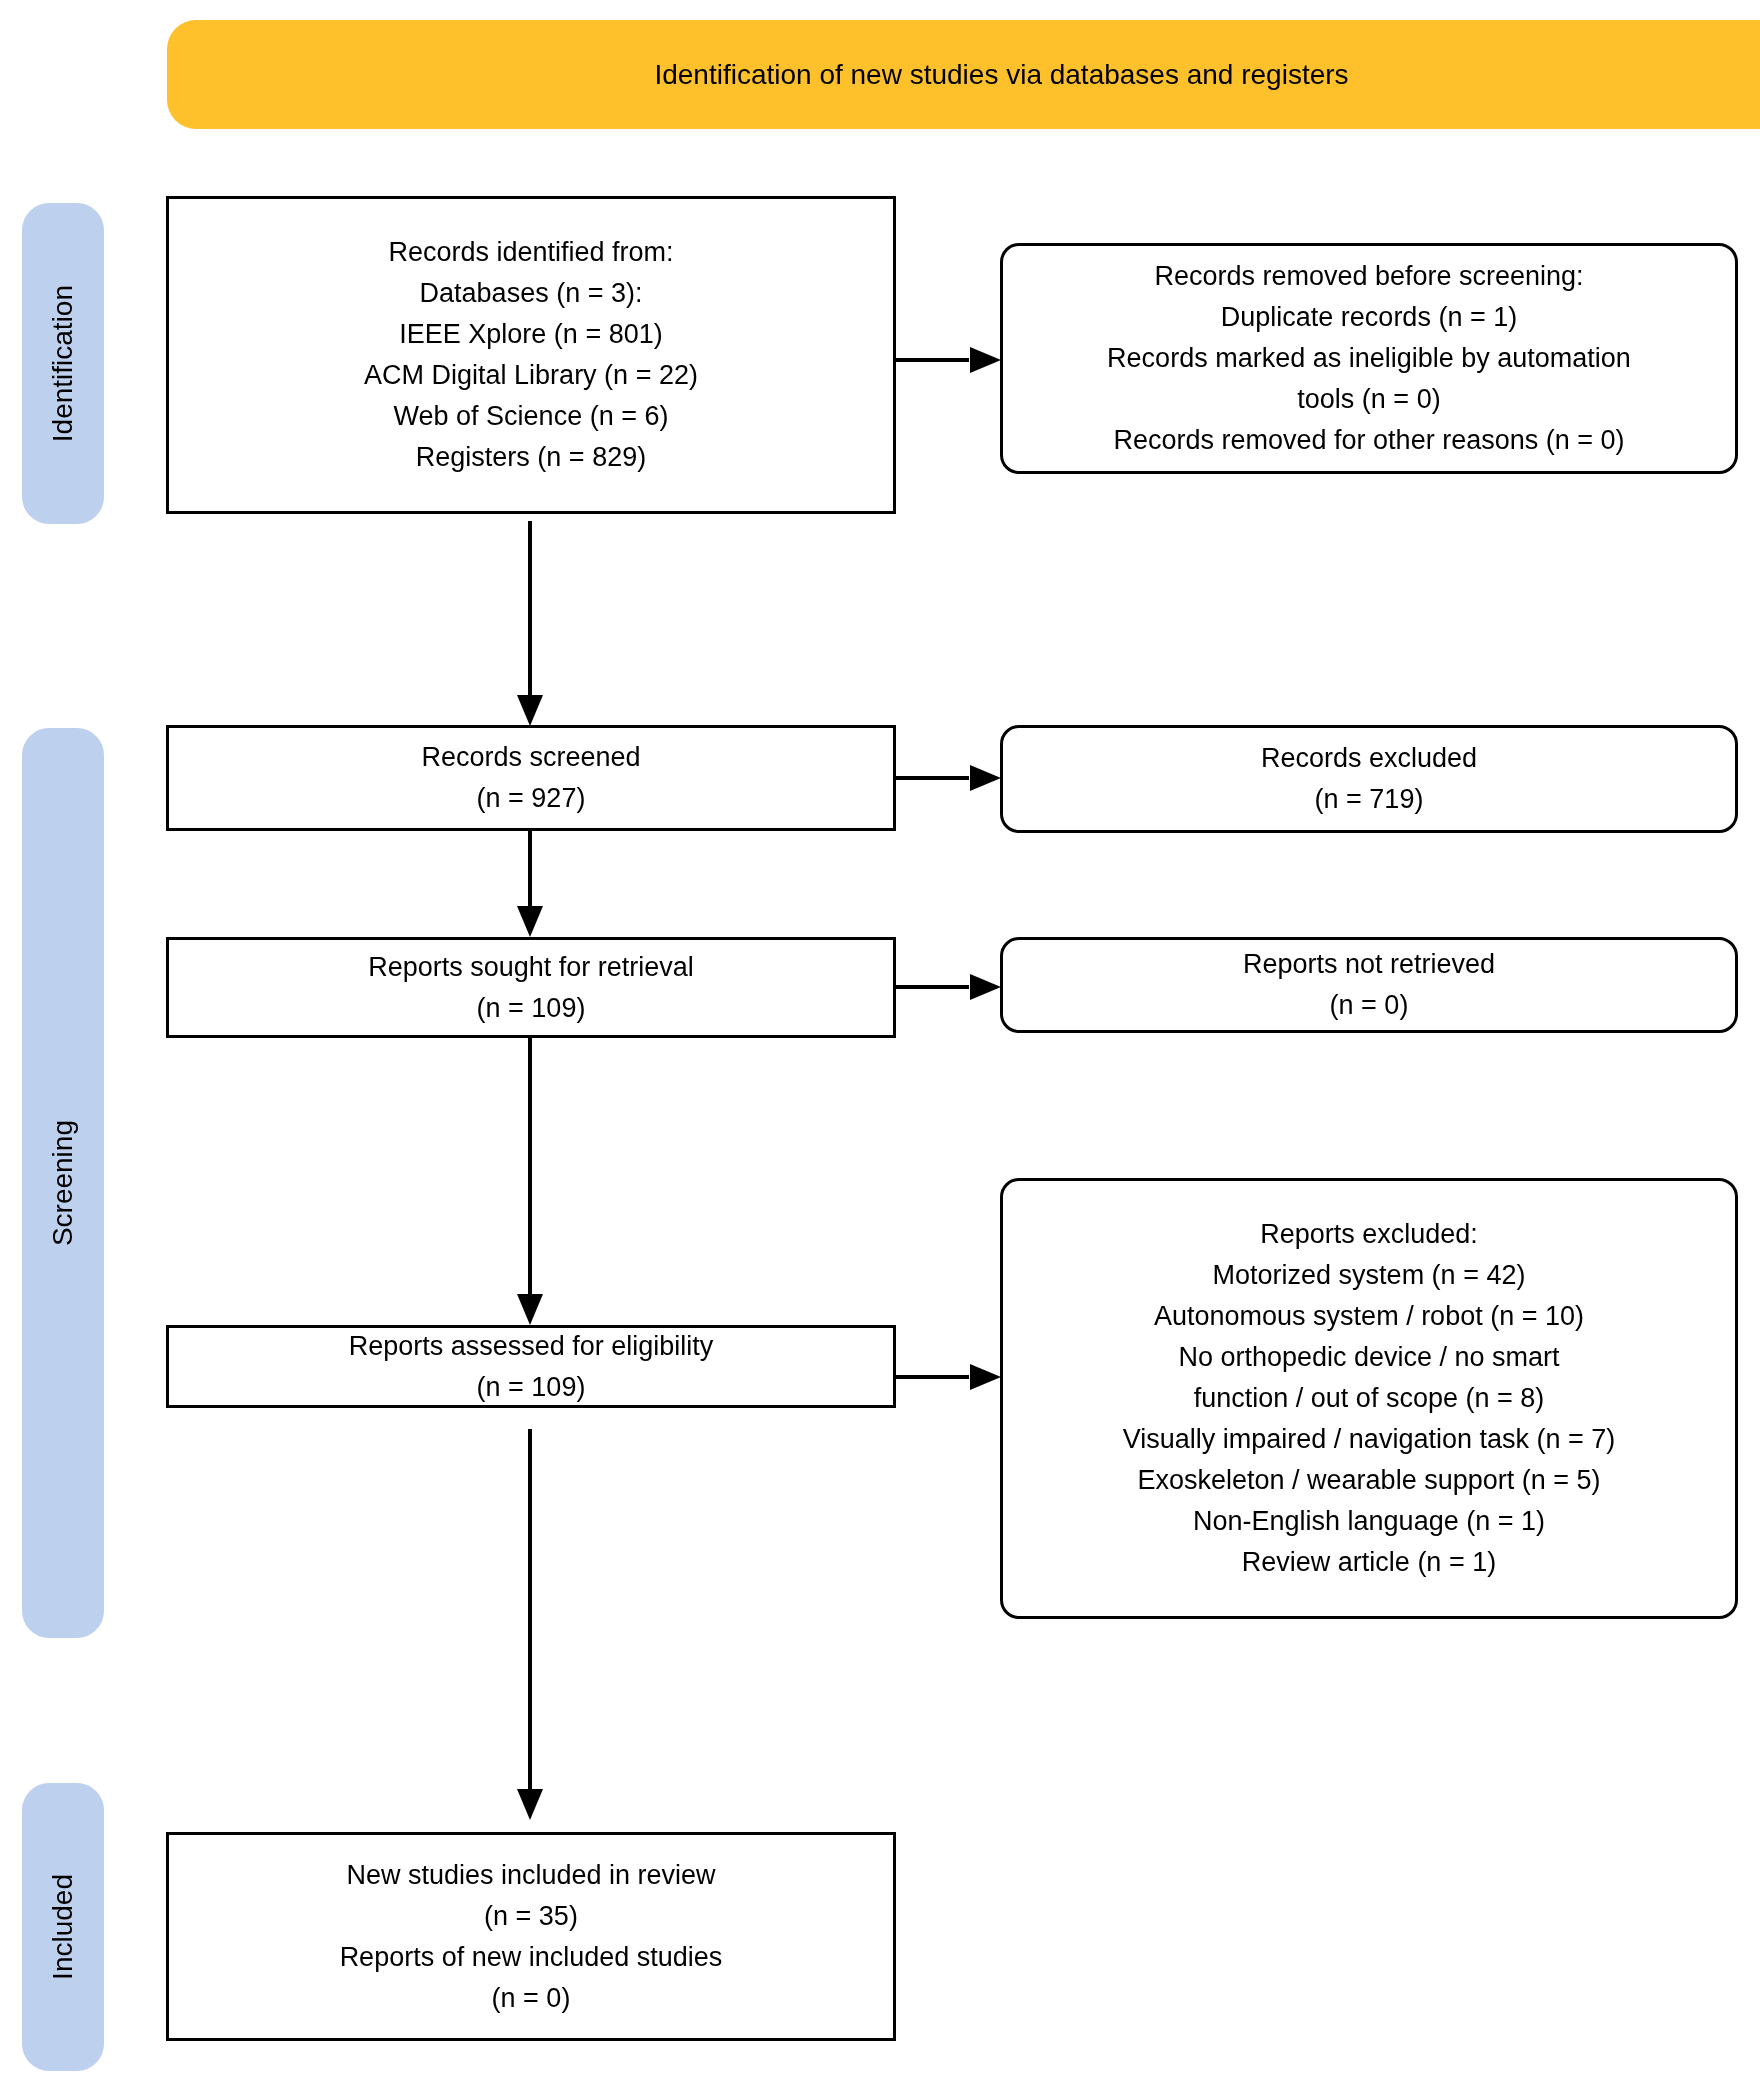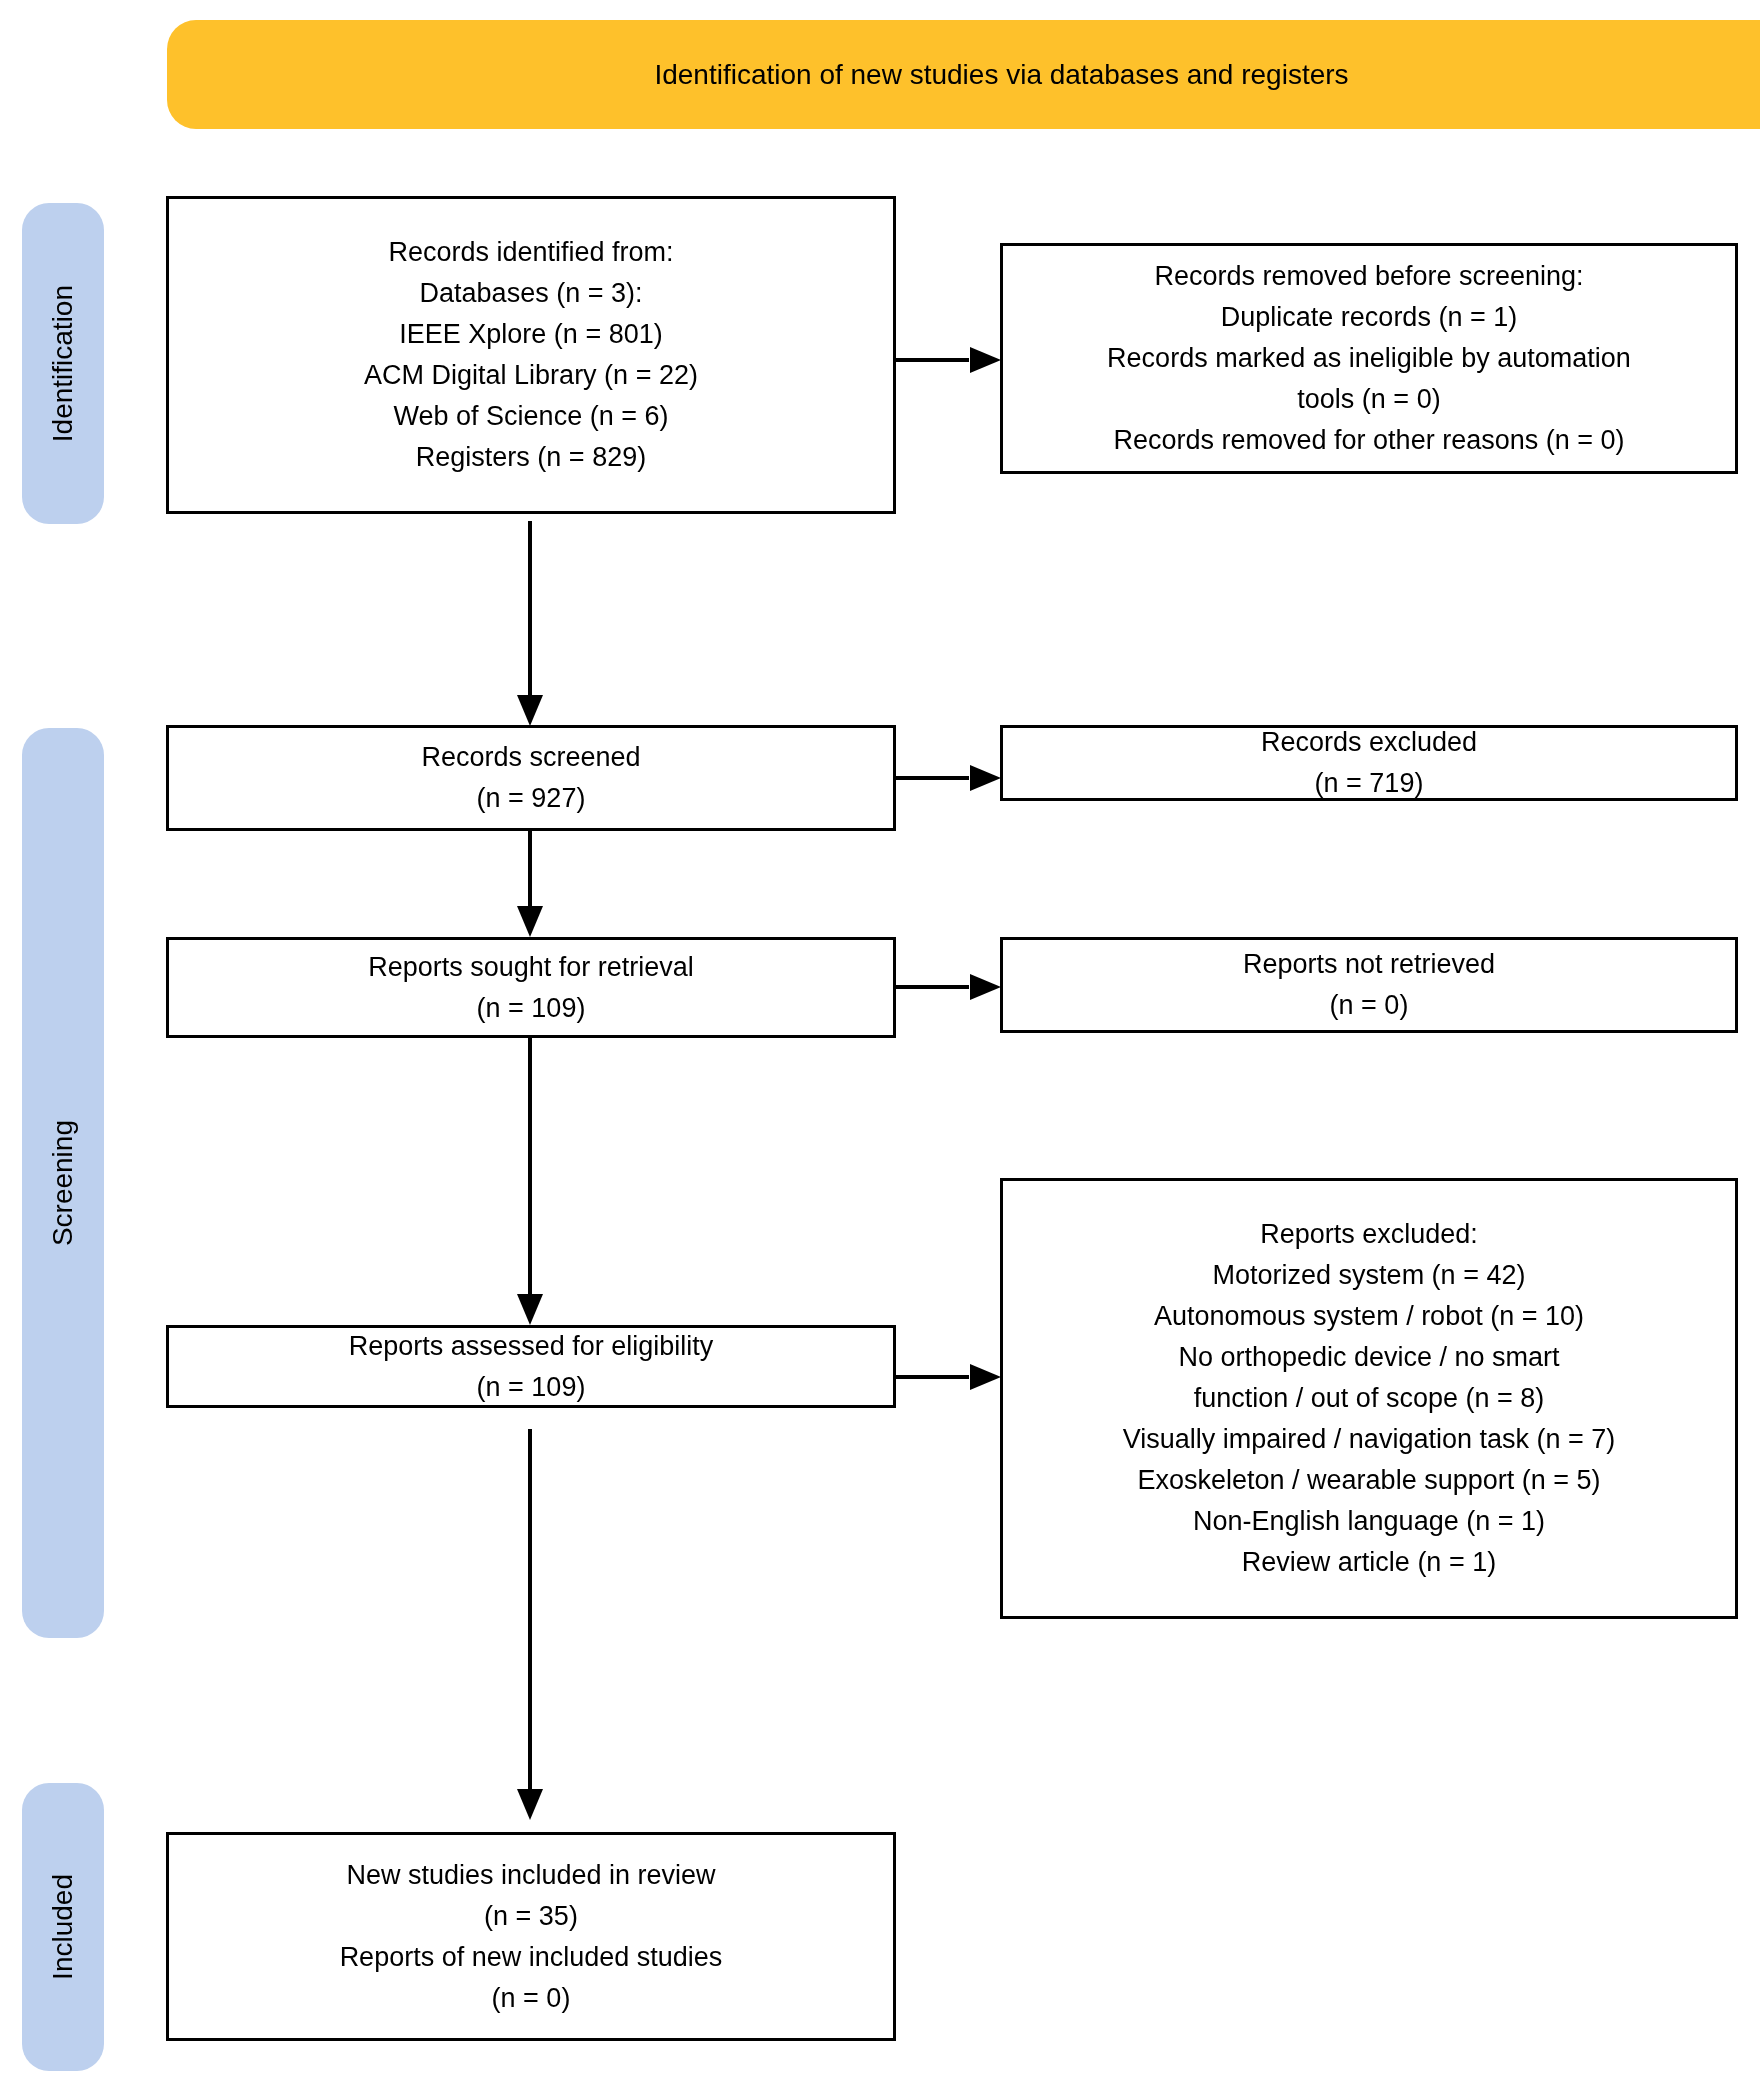--- a/index.html
+++ b/index.html
@@ -50,21 +50,21 @@
     display: flex;
     align-items: center;
     justify-content: center;
     text-align: center;
     font-size: 27px;
     line-height: 41px;
     white-space: pre-line;
     padding: 0 11.8px;
   }
   .col-left  { left: 166px;  width: 730px; }
-  .col-right { left: 1000px; width: 738px; }
+  .col-right { left: 1000px; width: 738px; border-radius: 19px; }
   .vline {
     position: absolute;
     width: 3.5px;
     background: #000000;
     left: 528px;
   }
   .head-down {
     position: absolute;
     left: 517px;
     width: 0; height: 0;
@@ -132,21 +132,21 @@
 (n = 0)</span>
 </div>
 
 <div class="flowbox col-right" style="top:243px;height:231px;">
   <span>Records removed before screening:
 Duplicate records (n = 1)
 Records marked as ineligible by automation
 tools (n = 0)
 Records removed for other reasons (n = 0)</span>
 </div>
-<div class="flowbox col-right" style="top:725px;height:76px;">
+<div class="flowbox col-right" style="top:725px;height:108px;">
   <span>Records excluded
 (n = 719)</span>
 </div>
 <div class="flowbox col-right" style="top:937px;height:96px;">
   <span>Reports not retrieved
 (n = 0)</span>
 </div>
 <div class="flowbox col-right" style="top:1178px;height:441px;">
   <span>Reports excluded:
 Motorized system (n = 42)

